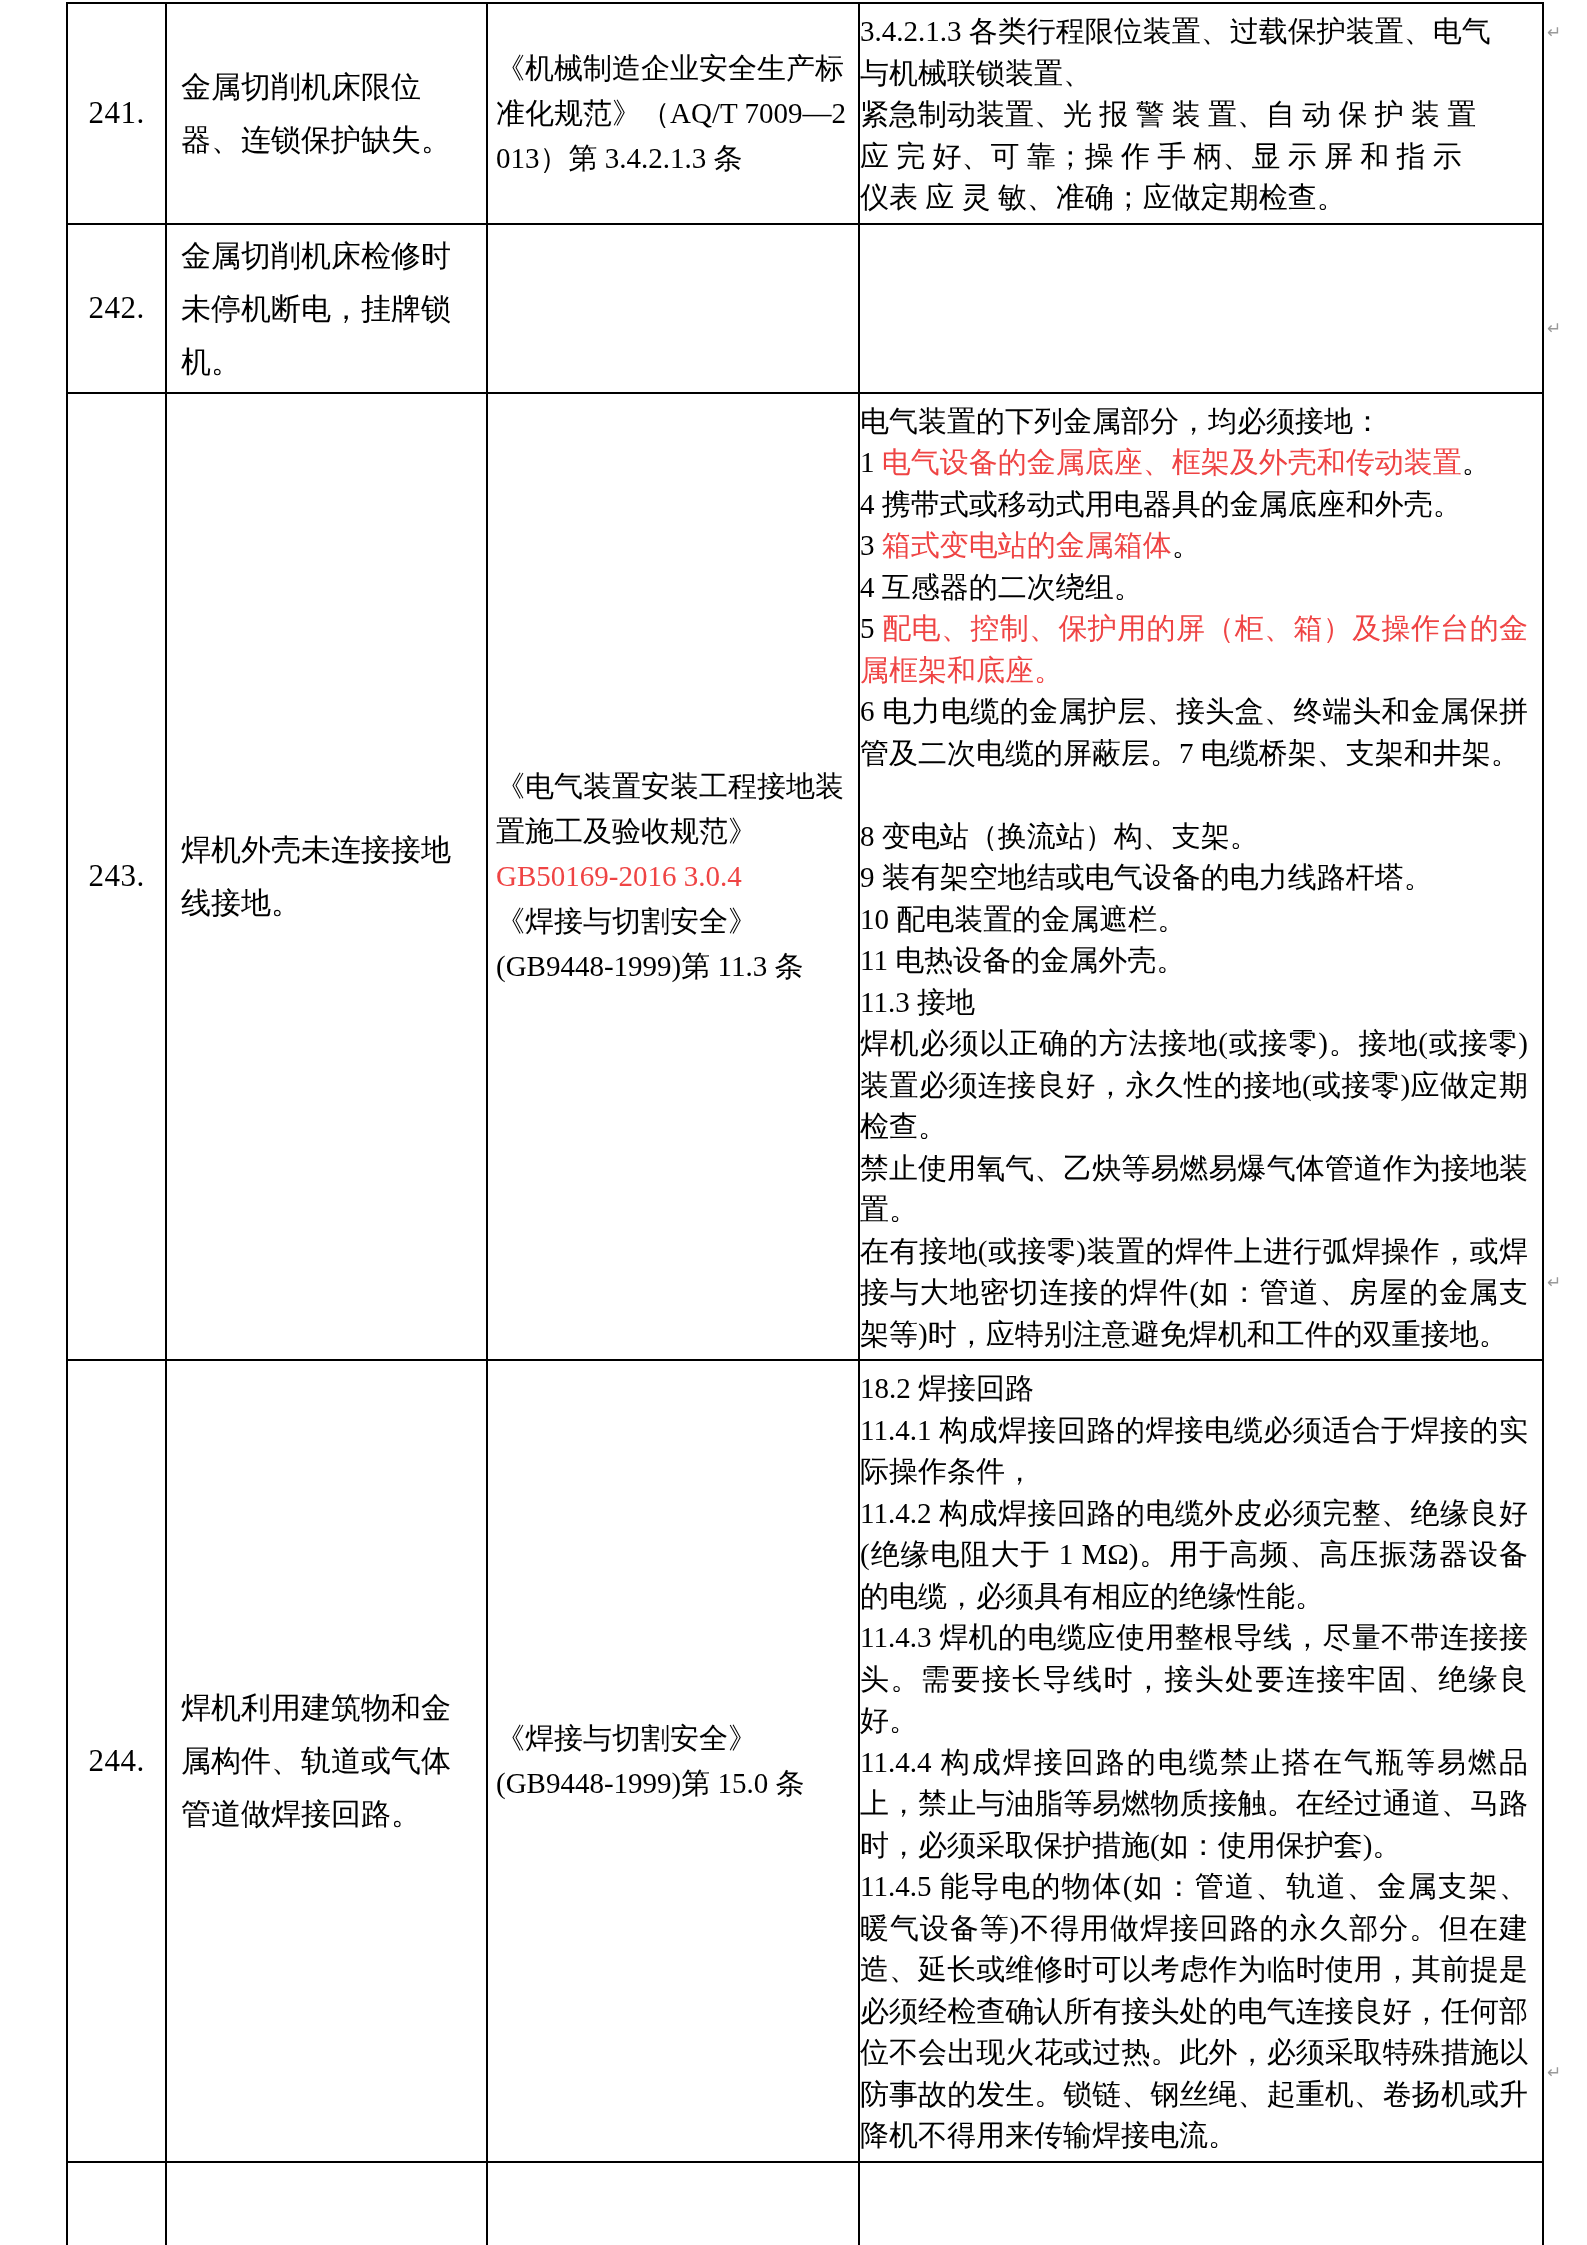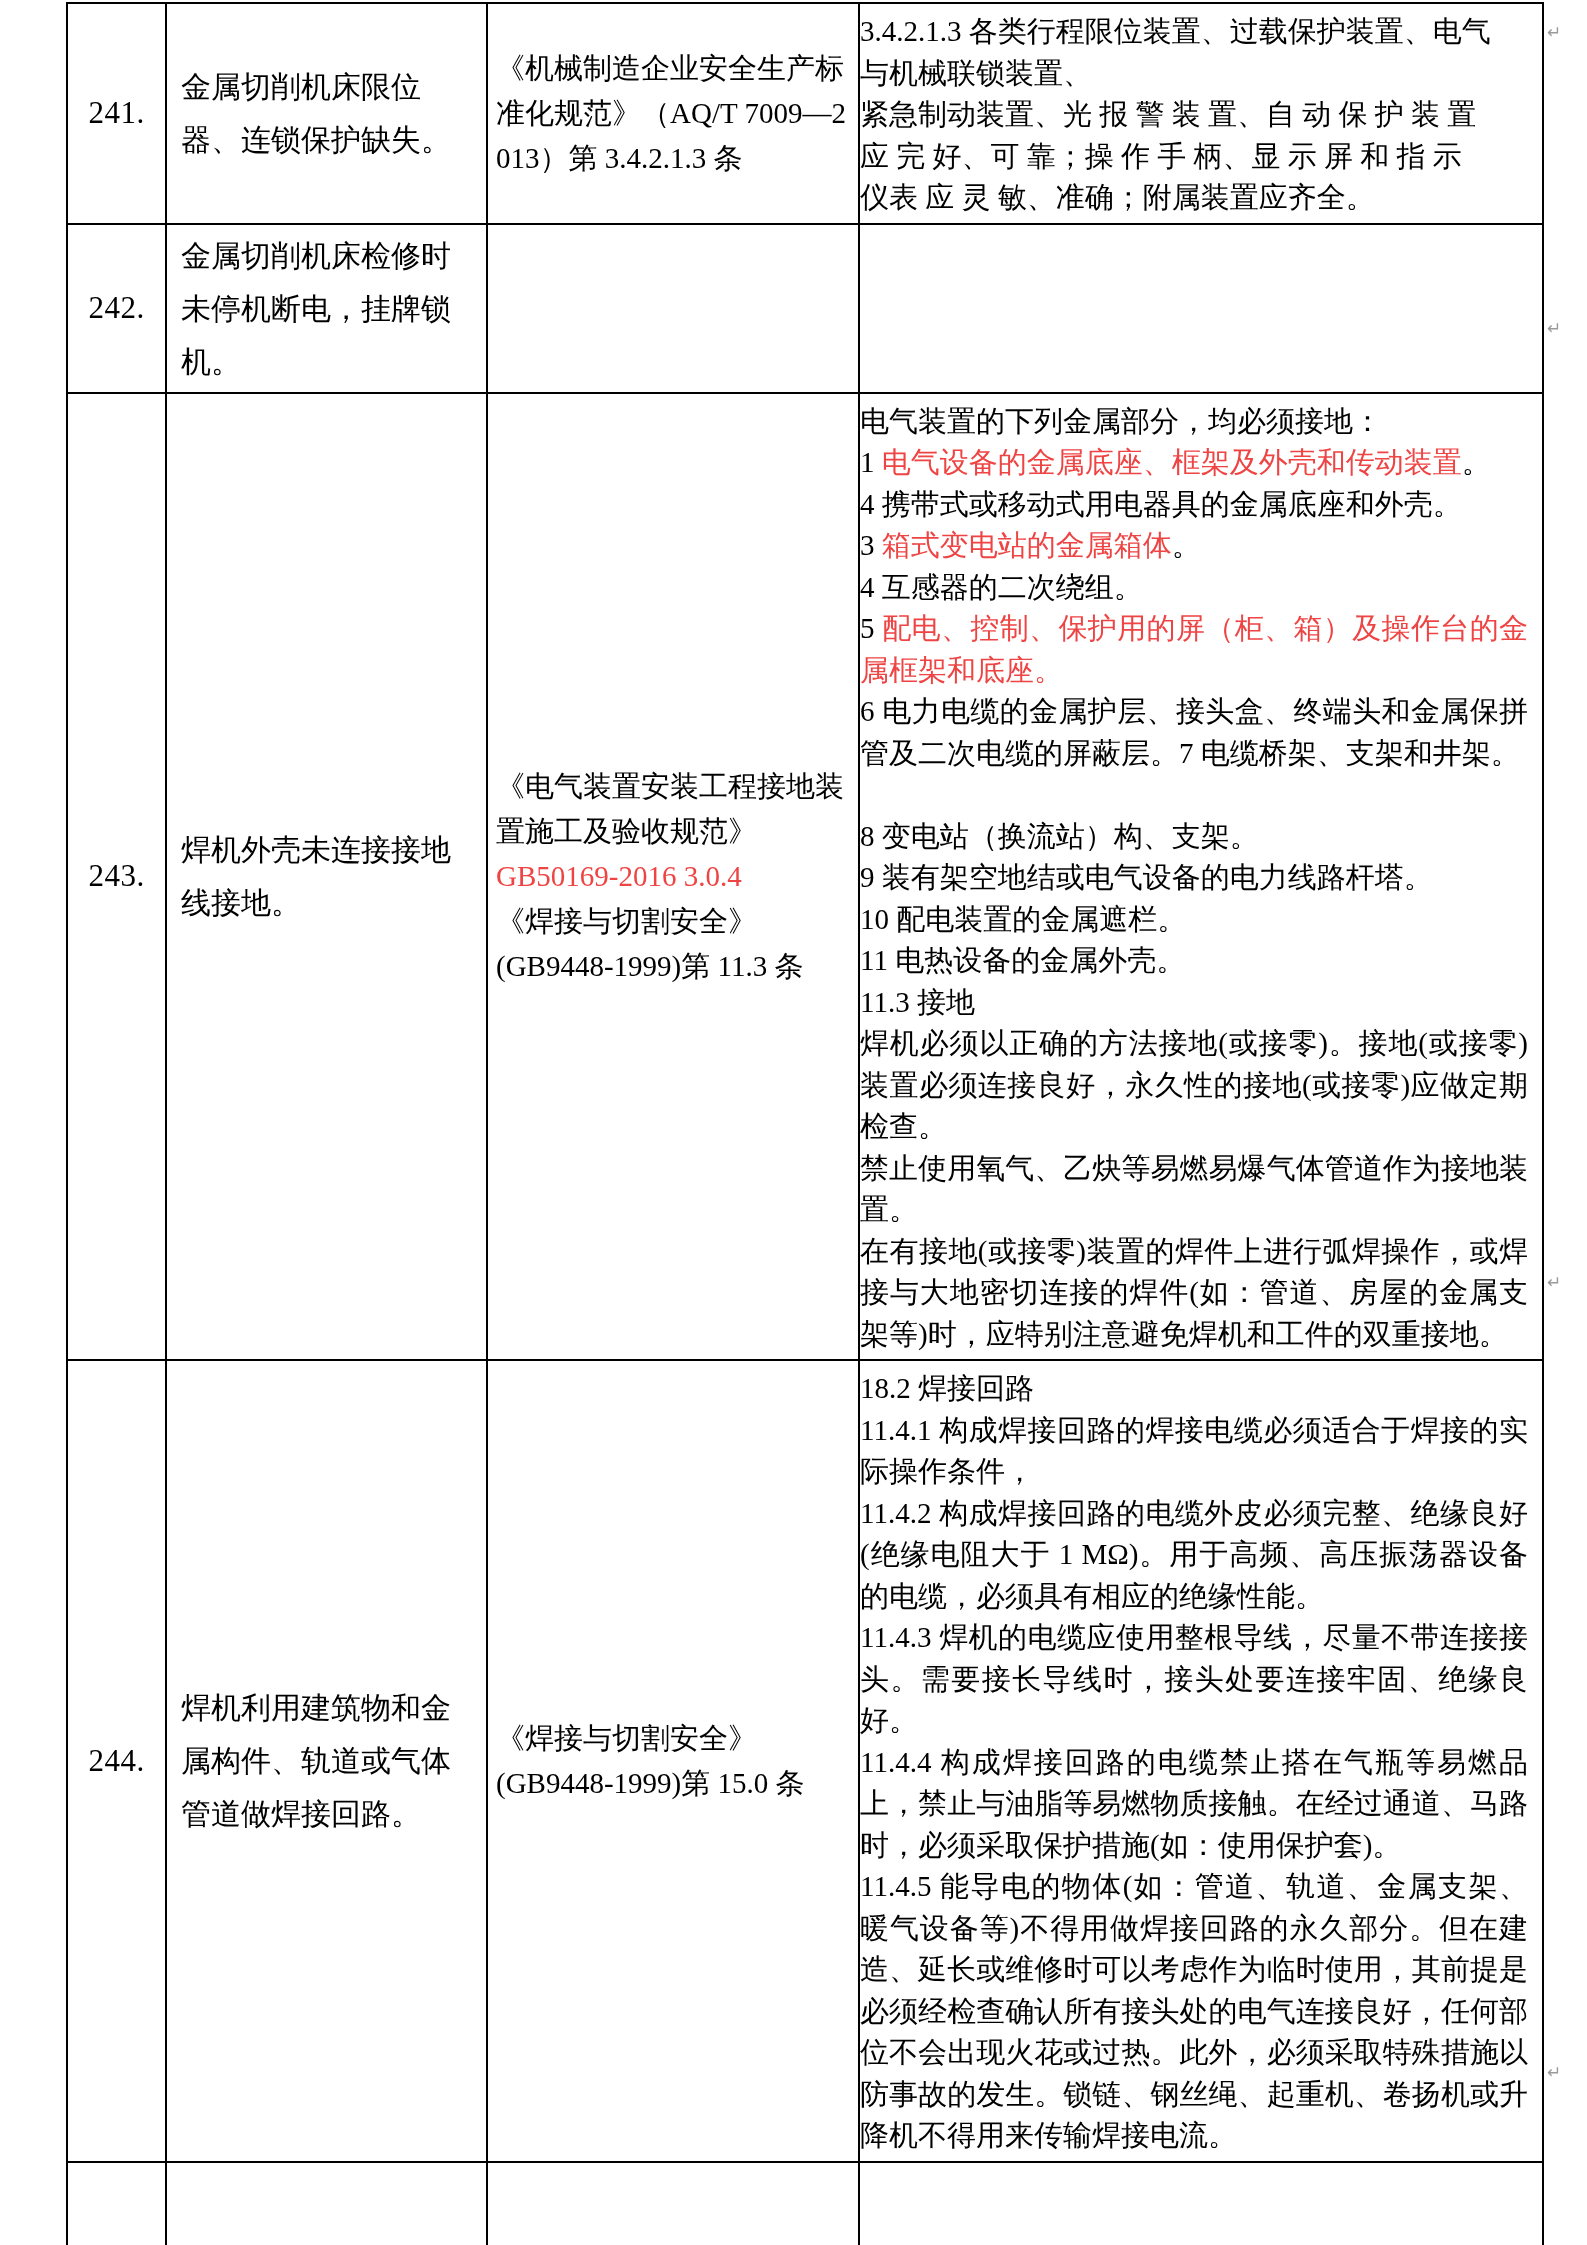--- a/index.html
+++ b/index.html
@@ -84,21 +84,21 @@
             <p>金属切削机床限位器、连锁保护缺失。</p>
           </td>
           <td class="cell-ref">
             <p>《机械制造企业安全生产标准化规范》（AQ/T 7009—2013）第 3.4.2.1.3 条</p>
           </td>
           <td class="cell-content">
             <p><span>3.4.2.1.3 各类行程限位装置、过载保护装置、电气</span></p>
             <p><span>与机械联锁装置、</span></p>
             <p><span>紧急制动装置、光 报 警 装 置、自 动 保 护 装 置</span></p>
             <p><span>应 完 好、可 靠；操 作 手 柄、显 示 屏 和 指 示</span></p>
-            <p><span>仪表 应 灵 敏、准确；附属装置应齐全。</span></p>
+            <p><span>仪表 应 灵 敏、准确；应做定期检查。</span></p>
           </td>
         </tr>
         <tr style="height: 85px;">
           <td class="cell-number">
             <p>242.</p>
           </td>
           <td class="cell-issue">
             <p>金属切削机床检修时未停机断电，挂牌锁机。</p>
           </td>
           <td class="cell-ref"></td>

